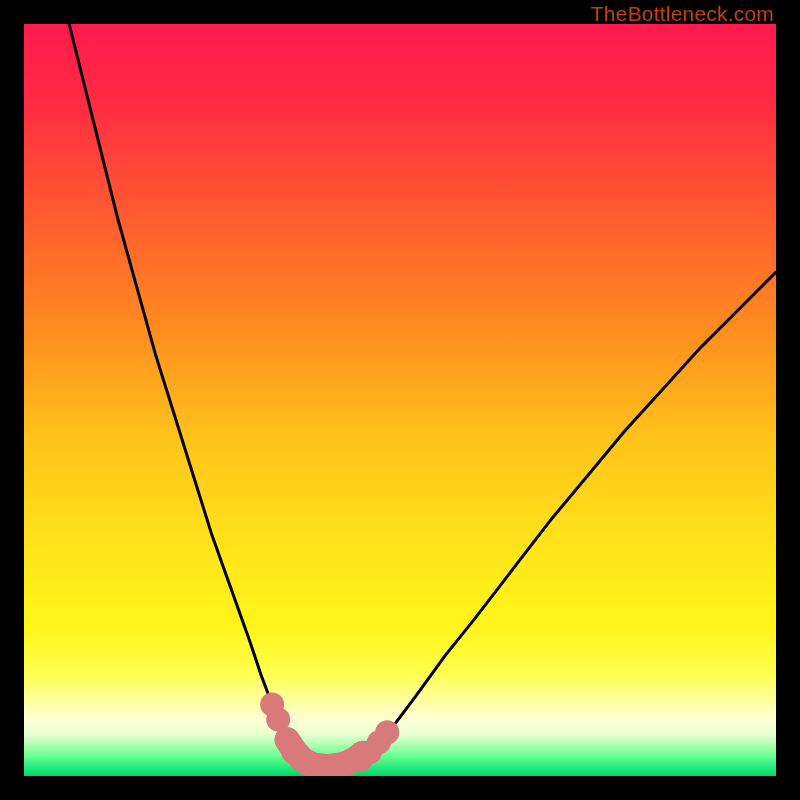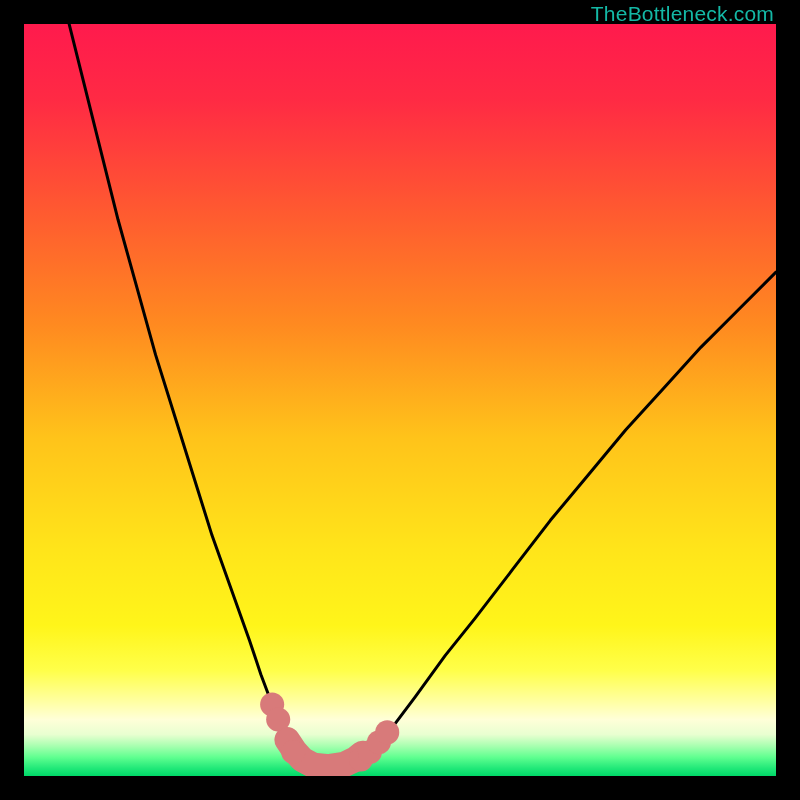--- a/index.html
+++ b/index.html
@@ -23,21 +23,21 @@
     position: absolute;
     left: 0;
     top: 0;
     width: 752px;
     height: 752px;
   }
   .watermark {
     position: absolute;
     top: 2px;
     right: 26px;
-    color: #14b8a6;
+    color: #c2410c;
     font-size: 21px;
     font-weight: 500;
     letter-spacing: 0.2px;
     font-family: Arial, Helvetica, sans-serif;
   }
   svg { display: block; }
 </style>
 </head>
 <body>
 

